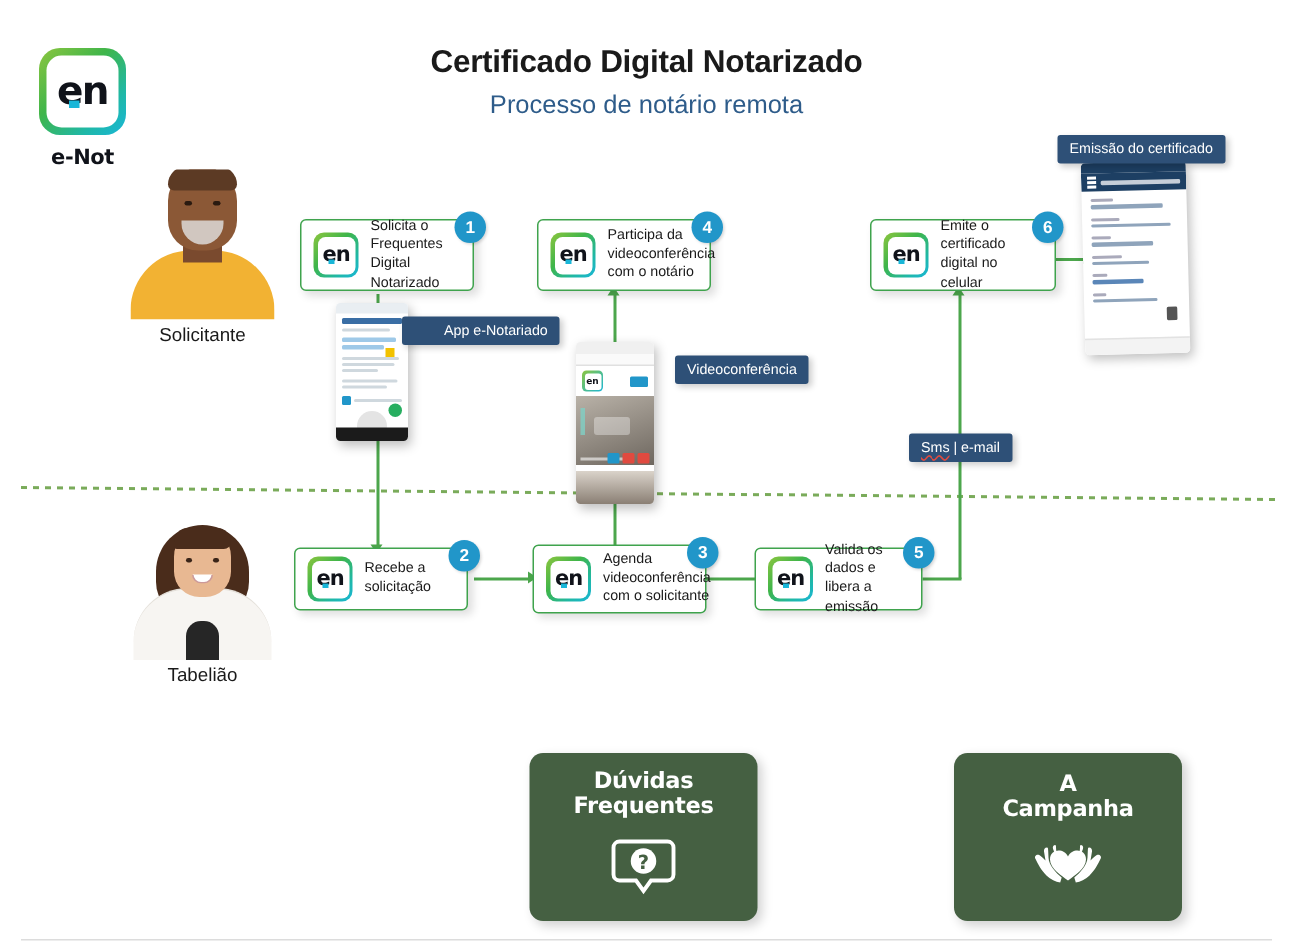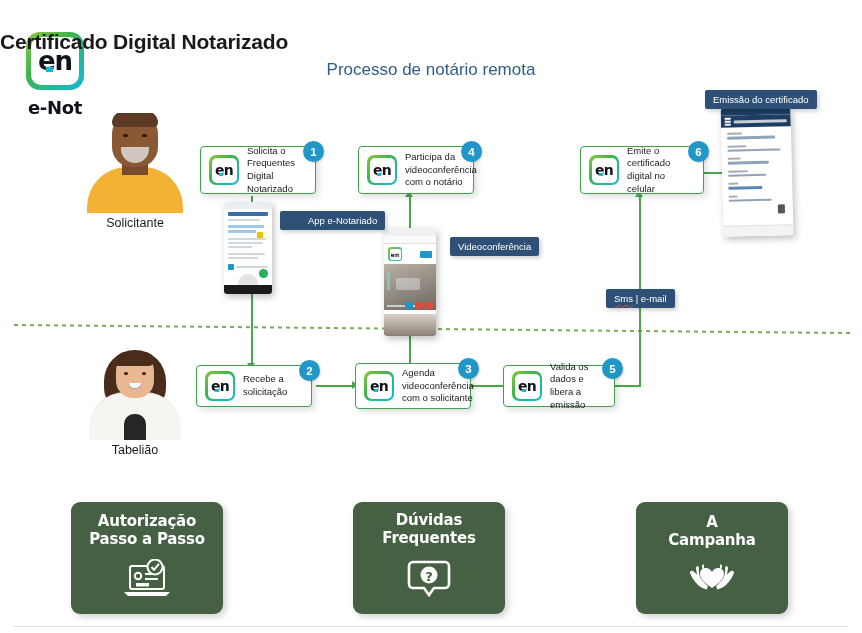--- a/index.html
+++ b/index.html
@@ -24,27 +24,27 @@
     width: 100%; height: 100%; background: #fff; border-radius: 10px;
     display: flex; align-items: center; justify-content: center;
     position: relative;
   }
   .logo-text {
     font-weight: 800; font-size: 26px; color: #10131a; letter-spacing: -1px;
     line-height: 1; font-family: "DejaVu Sans", sans-serif;
   }
   .logo-dot { position: absolute; left: 15px; bottom: 13px; width: 7px; height: 5px; background: #19b6d8; }
   .logo-name {
-    margin-top: 7px; font-size: 18px; font-weight: 800; color: #10131a;
+    margin-top: 7px; font-size: 14px; font-weight: 800; color: #10131a;
     font-family: "DejaVu Sans", sans-serif; letter-spacing: -0.3px;
   }
 
   
   .title {
-    position: absolute; left: 0; right: 0; top: 30px; 
+    position: absolute; left: 0; right: 0; top: 30px; text-align: center;
     font-size: 21px; font-weight: 700; color: #1a1a1a; letter-spacing: -0.2px;
   }
   .subtitle {
     position: absolute; left: 0; right: 0; top: 60px; text-align: center;
     font-size: 17px; color: #2e5c8a; font-weight: 400;
   }
 
   
   .person { position: absolute; text-align: center; }
   .person-photo { width: 96px; height: 100px; margin: 0 auto; position: relative; overflow: hidden; }
@@ -366,41 +366,25 @@
     <div class="step-logo">
       <div class="step-logo-in">
           <span>en</span>
           <div class="step-logo-dot"></div>
         </div>
     </div>
     <div class="step-text">Valida os dados e libera a emissão</div>
   </div>
   <div class="badge" style="left:602px; top:358px;">5</div>
 
-  <div class="callout" style="left:280px; top:211px;padding-left:28px;">App e-Notariado</div>
+  <div class="callout" style="left:268px; top:211px;padding-left:28px;">App e-Notariado</div>
   <div class="callout" style="left:450px; top:237px;">Videoconferência</div>
   <div class="callout" style="left:606px; top:289px;"><span class="sq">Sms</span><span> | e-mail</span></div>
   <div class="callout" style="left:705px; top:90px;">Emissão do certificado</div>
 
-  <div class="cta" style="left:71px; top:502px;">
-    <div class="cta-title">Autorização
-Passo a Passo</div>
-    <div class="cta-icon">
-      <svg width="52" height="40" viewBox="0 0 52 40" fill="none" stroke="#fff" stroke-width="2">
-        <rect x="9" y="7" width="34" height="23" rx="2"></rect>
-        <path d="M3 33 h46 l-4 4 H7 Z" fill="#fff" stroke="none"></path>
-        <circle cx="17" cy="17" r="3.2"></circle>
-        <line x1="24" y1="15" x2="37" y2="15"></line>
-        <line x1="24" y1="20" x2="37" y2="20"></line>
-        <rect x="15" y="24" width="13" height="3.5" fill="#fff" stroke="none"></rect>
-        <circle cx="34" cy="8" r="7.5" fill="#456042" stroke="#fff" stroke-width="2"></circle>
-        <path d="M30.5 8 l2.5 2.8 L38 4.8" stroke="#fff" stroke-width="2" fill="none"></path>
-      </svg>
-    </div>
-  </div>
 
   <div class="cta" style="left:353px; top:502px;">
     <div class="cta-title">Dúvidas
 Frequentes</div>
     <div class="cta-icon">
       <svg width="48" height="42" viewBox="0 0 48 42" fill="none">
         <path d="M8 4 h32 a4 4 0 0 1 4 4 v18 a4 4 0 0 1 -4 4 h-11 l-5 7 -5 -7 h-11 a4 4 0 0 1 -4 -4 v-18 a4 4 0 0 1 4 -4 z" stroke="#fff" stroke-width="2.6" fill="none"></path>
         <circle cx="24" cy="17" r="8.5" fill="#fff"></circle>
         <text x="24" y="22.5" font-family="DejaVu Sans, sans-serif" font-size="13" font-weight="700" fill="#456042" text-anchor="middle">?</text>
       </svg>

